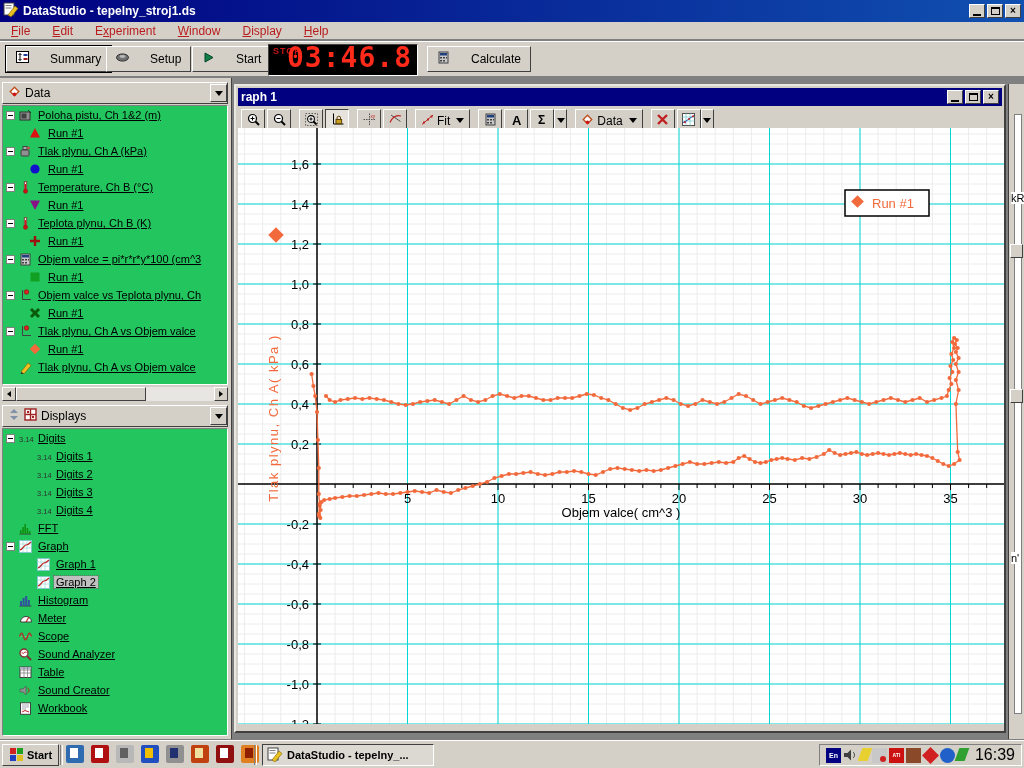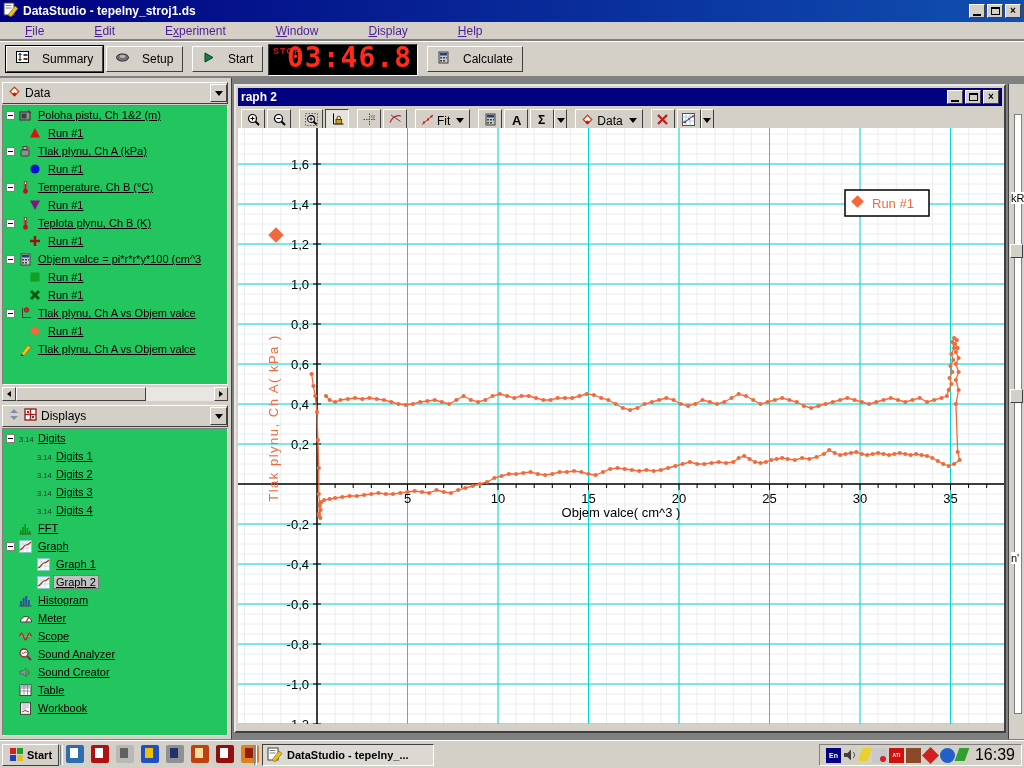--- a/index.html
+++ b/index.html
@@ -21,25 +21,25 @@
     align-items:center; padding-left:3px; }
   #titlebar .title { font-weight:bold; font-size:12px; margin-left:4px; flex:1; }
   .winbtns { display:flex; gap:2px; margin-right:3px; }
   .winbtn { width:16px; height:14px; font-size:10px; font-weight:bold; color:#000;
     display:flex; align-items:center; justify-content:center; line-height:1; }
   .glyph-min { width:8px; height:2px; background:#000; margin-top:7px; }
   .glyph-max { width:9px; height:8px; border:1px solid #000; border-top:2px solid #000; }
 
   #menubar { position:absolute; left:0; top:22px; width:1024px; height:18px; background:#d4d0c8;
     display:flex; align-items:center; font-size:12px; border-bottom:1px solid #808080; }
-  .menu-item { padding:1px 25px; color:#4c1d95; }
+  .menu-item { padding:1px 11px; color:#b91c1c; }
 
   #toolbar { position:absolute; left:0; top:41px; width:1024px; height:36px; background:#d4d0c8;
     border-top:1px solid #fff; border-bottom:1px solid #808080; }
-  .tbtn { position:absolute; height:26px; top:4px; display:flex; align-items:center; gap:13px;
+  .tbtn { position:absolute; height:26px; top:4px; display:flex; align-items:center; gap:21px;
     padding:0 9px; font-size:12px; color:#000; }
   #summary-btn { left:6px; outline:1px solid #000; }
   #timerbox { position:absolute; left:268px; top:2px; width:150px; height:32px; background:#000;
     border-right:1px solid #fff; border-bottom:1px solid #fff; border-top:1px solid #404040; border-left:1px solid #404040; }
   #timer-stop { position:absolute; left:4px; top:1px; color:#c81616; font-size:9px; font-weight:bold; letter-spacing:1px; }
   #timer-value { position:absolute; right:5px; bottom:1px; color:#ff2a1a; font-size:28px; font-weight:bold;
     font-family:"DejaVu Sans Mono", monospace; letter-spacing:1px; }
 
   
   #left-panel { position:absolute; left:0; top:78px; width:232px; height:662px; background:#d4d0c8;
@@ -296,20 +296,30 @@
           <span class="tlabel">Objem valce = pi*r*r*y*100 (cm^3</span>
         </div>
         <div class="trow indent-run">
           <span class="ticon">
             <svg width="12" height="12" viewBox="0 0 12 12">
               <rect x="1.5" y="1.5" width="9" height="9" fill="#11a022"></rect>
             </svg>
           </span>
           <span class="tlabel">Run #1</span>
         </div>
+        <div class="trow">
+          <span class="expander"></span>
+          <span class="ticon">
+            <svg width="13" height="13" viewBox="0 0 13 13">
+              <path d="M3.5 1 V10.5 H12" stroke="#404040" fill="none"></path>
+              <circle cx="7.5" cy="3" r="2.3" fill="#e02020" stroke="#801010" stroke-width="0.6"></circle>
+            </svg>
+          </span>
+          <span class="tlabel">Objem valce vs Teplota plynu, Ch</span>
+        </div>
         <div class="trow indent-run">
           <span class="ticon">
             <svg width="12" height="12" viewBox="0 0 12 12">
               <path d="M2 2 L10 10 M10 2 L2 10" stroke="#0a5a0a" stroke-width="3" fill="none"></path>
             </svg>
           </span>
           <span class="tlabel">Run #1</span>
         </div>
         <div class="trow">
           <span class="expander"></span>
@@ -504,54 +514,54 @@
               <path d="M2.5 5 C3.3 3.5 4 6.5 5 5 S6.5 3.5 7.5 5" stroke="#c02020" fill="none"></path>
               <line x1="8" y1="8" x2="12" y2="12" stroke="#803030" stroke-width="2"></line>
             </svg>
           </span>
           <span class="tlabel">Sound Analyzer</span>
         </div>
         <div class="trow">
           <span class="exp-space"></span>
           <span class="ticon">
             <svg width="13" height="13" viewBox="0 0 13 13">
-              <polygon points="1,5 4,5 7,2 7,11 4,8 1,8" fill="#909090" stroke="#404040" stroke-width="0.5"></polygon>
-              <path d="M8.5 4 C10.5 5 10.5 8 8.5 9" stroke="#c02020" fill="none"></path>
-            </svg>
-          </span>
-          <span class="tlabel">Sound Creator</span>
-        </div>
-        <div class="trow">
-          <span class="exp-space"></span>
-          <span class="ticon">
-            <svg width="13" height="13" viewBox="0 0 13 13">
               <rect x="1" y="1" width="11" height="10.5" fill="#fff" stroke="#404040"></rect>
               <rect x="1" y="1" width="11" height="2.2" fill="#b0b0c8"></rect>
               <path d="M1 4 H12 M1 7 H12 M5 1 V11.5 M8.5 1 V11.5" stroke="#808080" stroke-width="0.8"></path>
             </svg>
           </span>
           <span class="tlabel">Table</span>
         </div>
         <div class="trow">
           <span class="exp-space"></span>
           <span class="ticon">
             <svg width="13" height="13" viewBox="0 0 13 13">
+              <polygon points="1,5 4,5 7,2 7,11 4,8 1,8" fill="#909090" stroke="#404040" stroke-width="0.5"></polygon>
+              <path d="M8.5 4 C10.5 5 10.5 8 8.5 9" stroke="#c02020" fill="none"></path>
+            </svg>
+          </span>
+          <span class="tlabel">Sound Creator</span>
+        </div>
+        <div class="trow">
+          <span class="exp-space"></span>
+          <span class="ticon">
+            <svg width="13" height="13" viewBox="0 0 13 13">
               <rect x="1.5" y="0.8" width="10" height="11.5" fill="#fff" stroke="#404040"></rect>
               <path d="M3 3 H10 M3 5 H10 M3 7 H7" stroke="#9090a0" stroke-width="0.8"></path>
               <path d="M3 10 L6 8.5 L10 10" stroke="#c02020" fill="none"></path>
             </svg>
           </span>
           <span class="tlabel">Workbook</span>
         </div>
       </div>
   </div>
 
   <div id="graph-window" class="raised2">
     <div id="gtitle">
-      <span class="title">raph 2</span>
+      <span class="title">raph 1</span>
       <span class="winbtns">
         <span class="winbtn raised">
             <span class="glyph-min"></span>
           </span>
         <span class="winbtn raised">
             <span class="glyph-max"></span>
           </span>
         <span class="winbtn raised">×</span>
       </span>
     </div>

